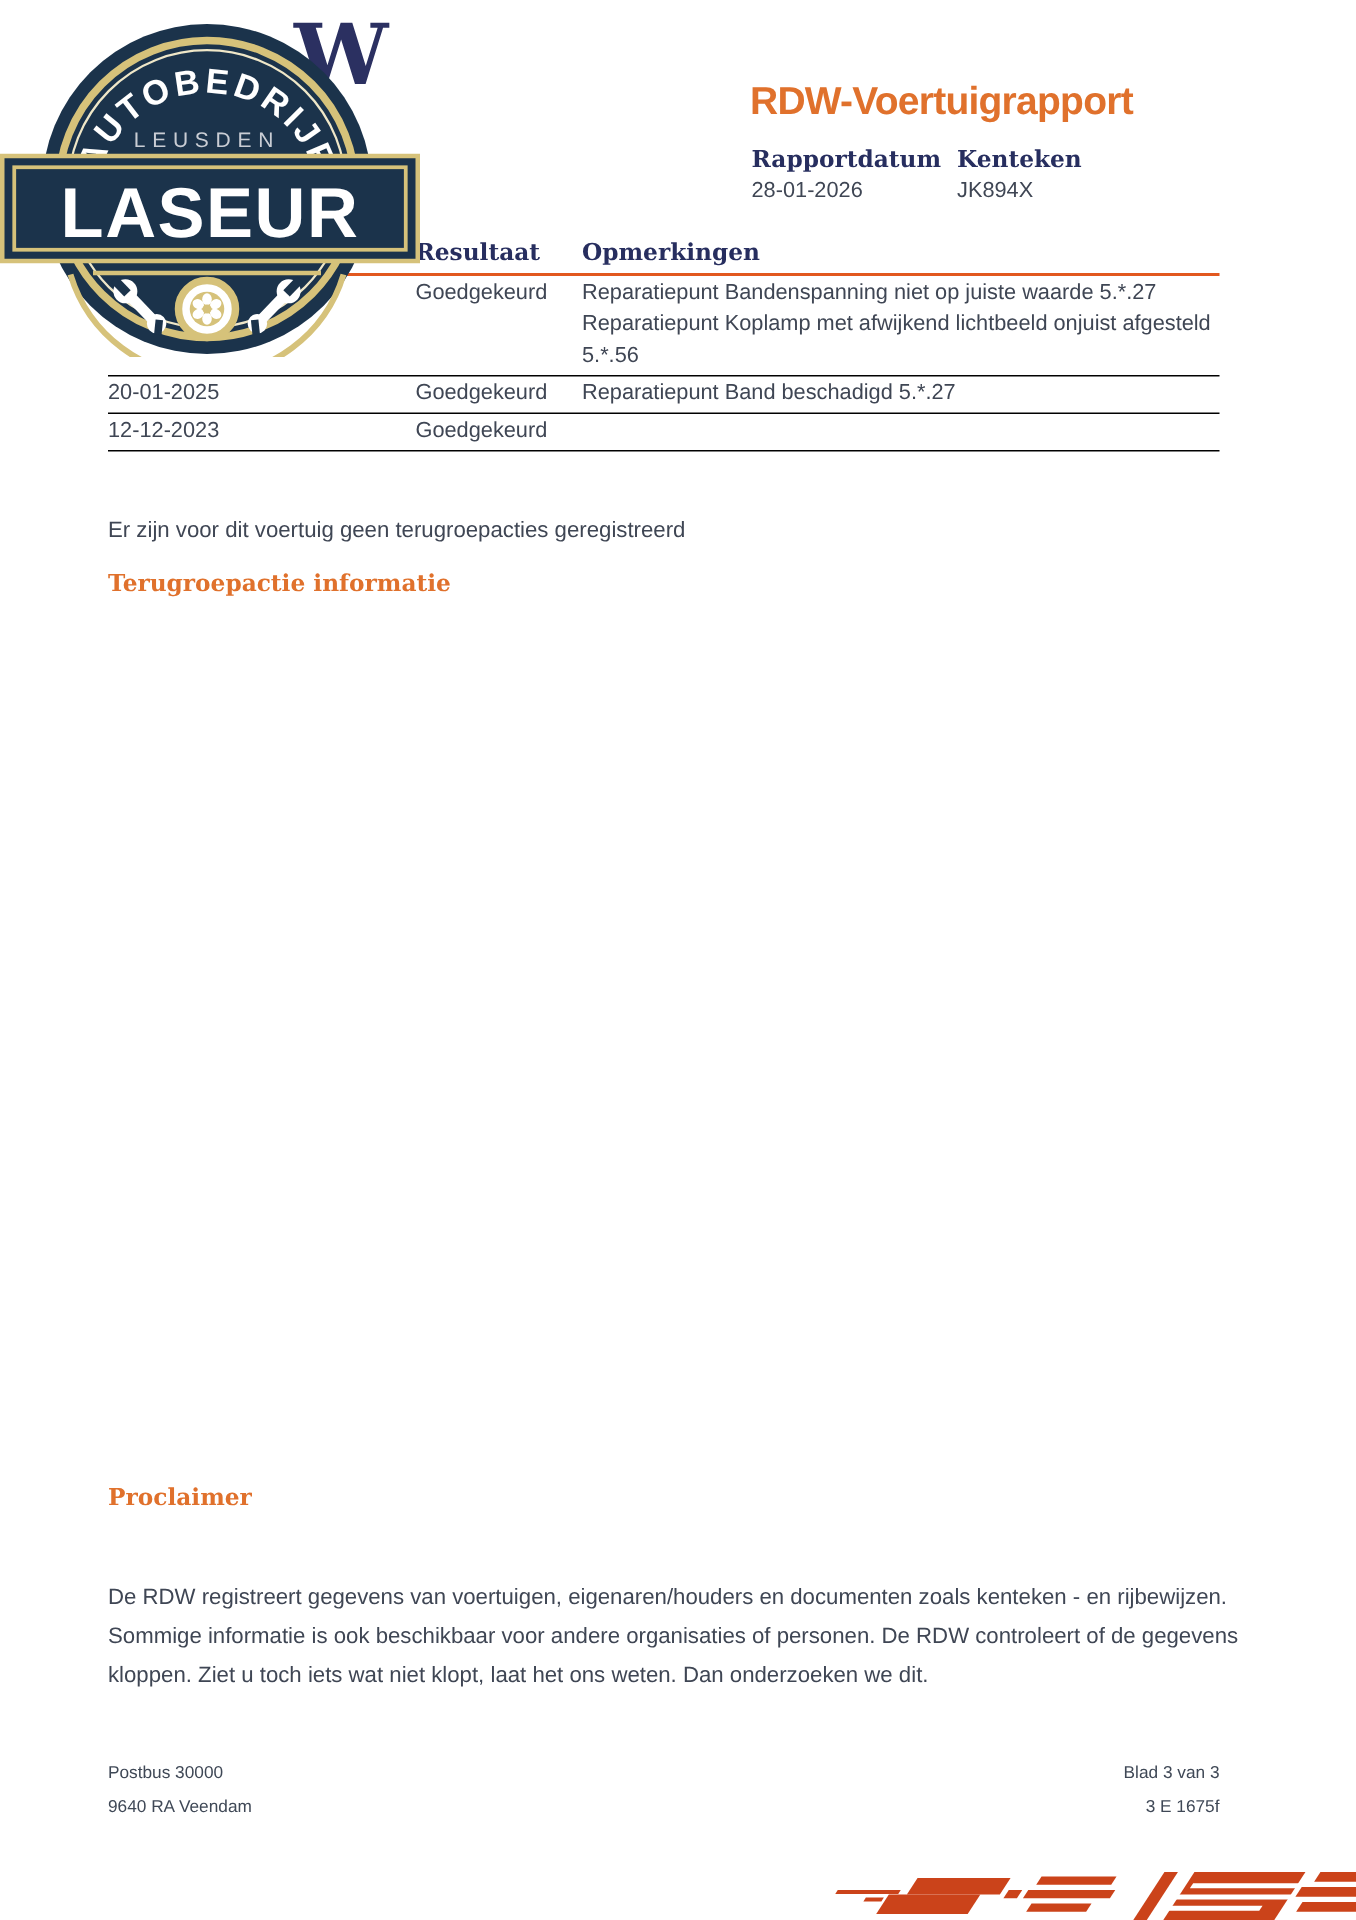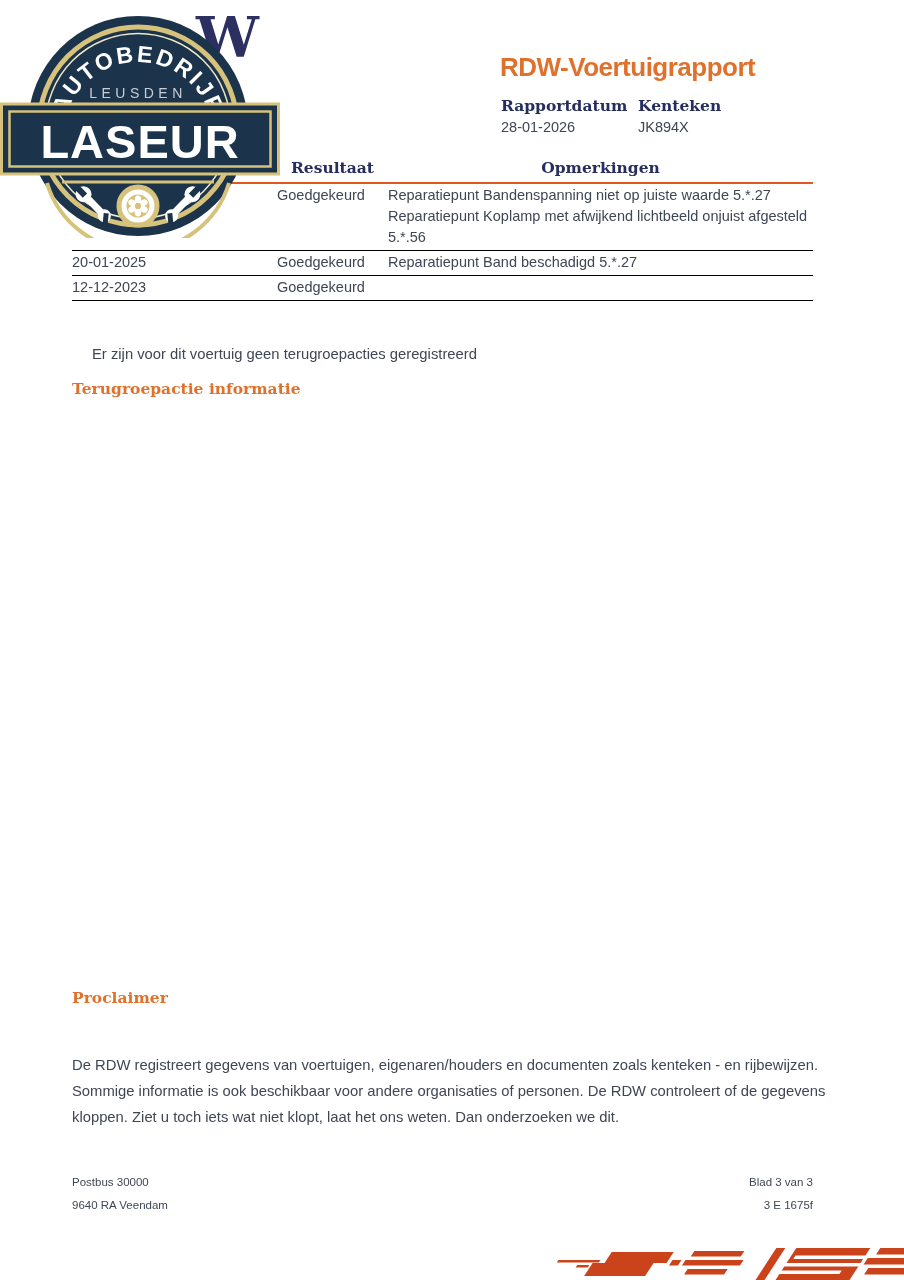--- a/index.html
+++ b/index.html
@@ -26,37 +26,37 @@
   }
   .meta-value { position:absolute; top:119px; font-size:14.5px; color:#3f4654; }
   .pos-rapportdatum { left:501px; }
   .pos-kenteken { left:638px; }
 
   
   .insp-table { position:absolute; left:72px; top:158px; width:741px; z-index:2; }
   .thead {
     display:grid; grid-template-columns:205px 111px 1fr;
     font-family:"DejaVu Serif", serif; font-weight:700; font-size:15.5px; color:#272e5f;
-    padding-bottom:5px; border-bottom:2px solid #e2581f;text-align:center;
+    padding-bottom:5px; border-bottom:2px solid #e2581f;
   }
   .trow {
     display:grid; grid-template-columns:205px 111px 1fr;
     font-size:14.5px; line-height:21px; color:#3f4654;
     padding:1px 0 2px; border-bottom:1px solid #000000;
   }
   .cell-remarks { white-space:pre-line; }
 
   
   .section-heading {
     position:absolute; left:72px;
     font-family:"DejaVu Serif", serif; font-weight:700; font-size:15.5px; color:#e0712c;
   }
   .section-text { position:absolute; left:72px; font-size:14.8px; color:#3f4654; }
   .pos-recall-heading { top:337px;margin-top:42px; }
-  .pos-recall-text { top:346px;margin-left:20px; }
+  .pos-recall-text { top:346px; }
   .pos-proclaimer-heading { top:988px; }
   .pos-proclaimer-text { top:1052px; width:782px; line-height:26px; white-space:pre-line; }
 
   
   .footer-col { position:absolute; top:1171px; font-size:11.5px; color:#3f4856; line-height:23px; }
   .footer-left { left:72px; }
   .footer-mid { left:275px; }
   .footer-right { right:91px; text-align:right; }
 
   

